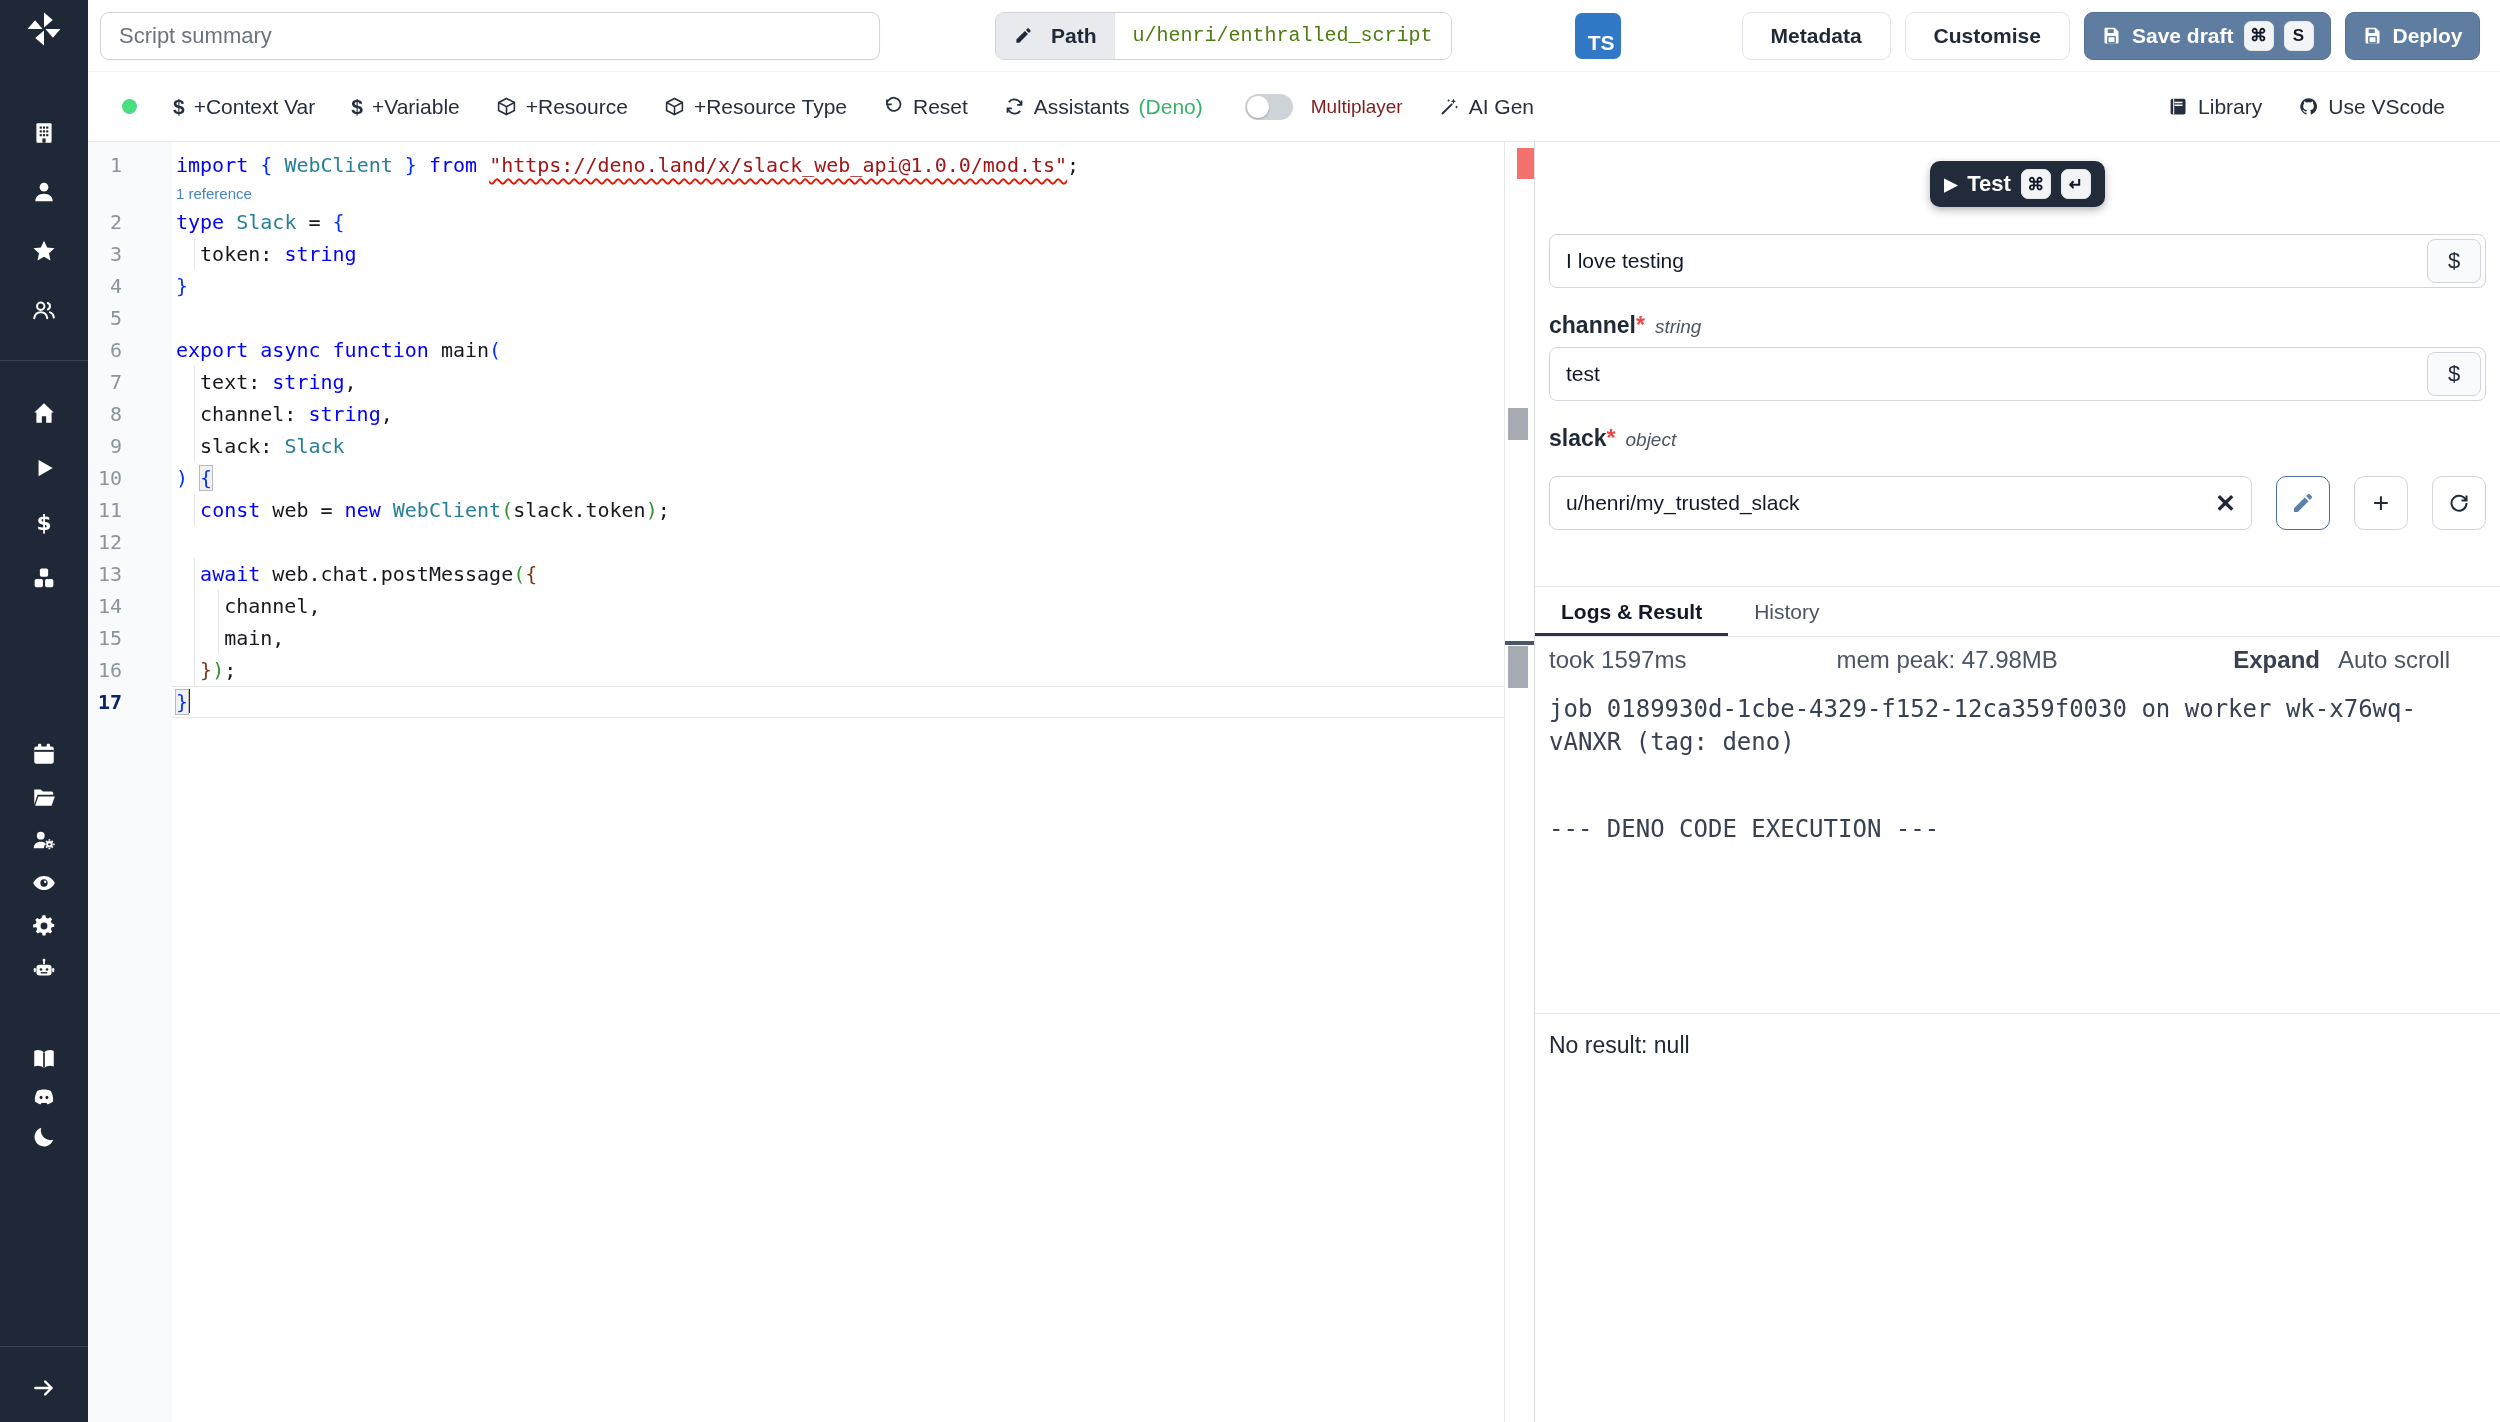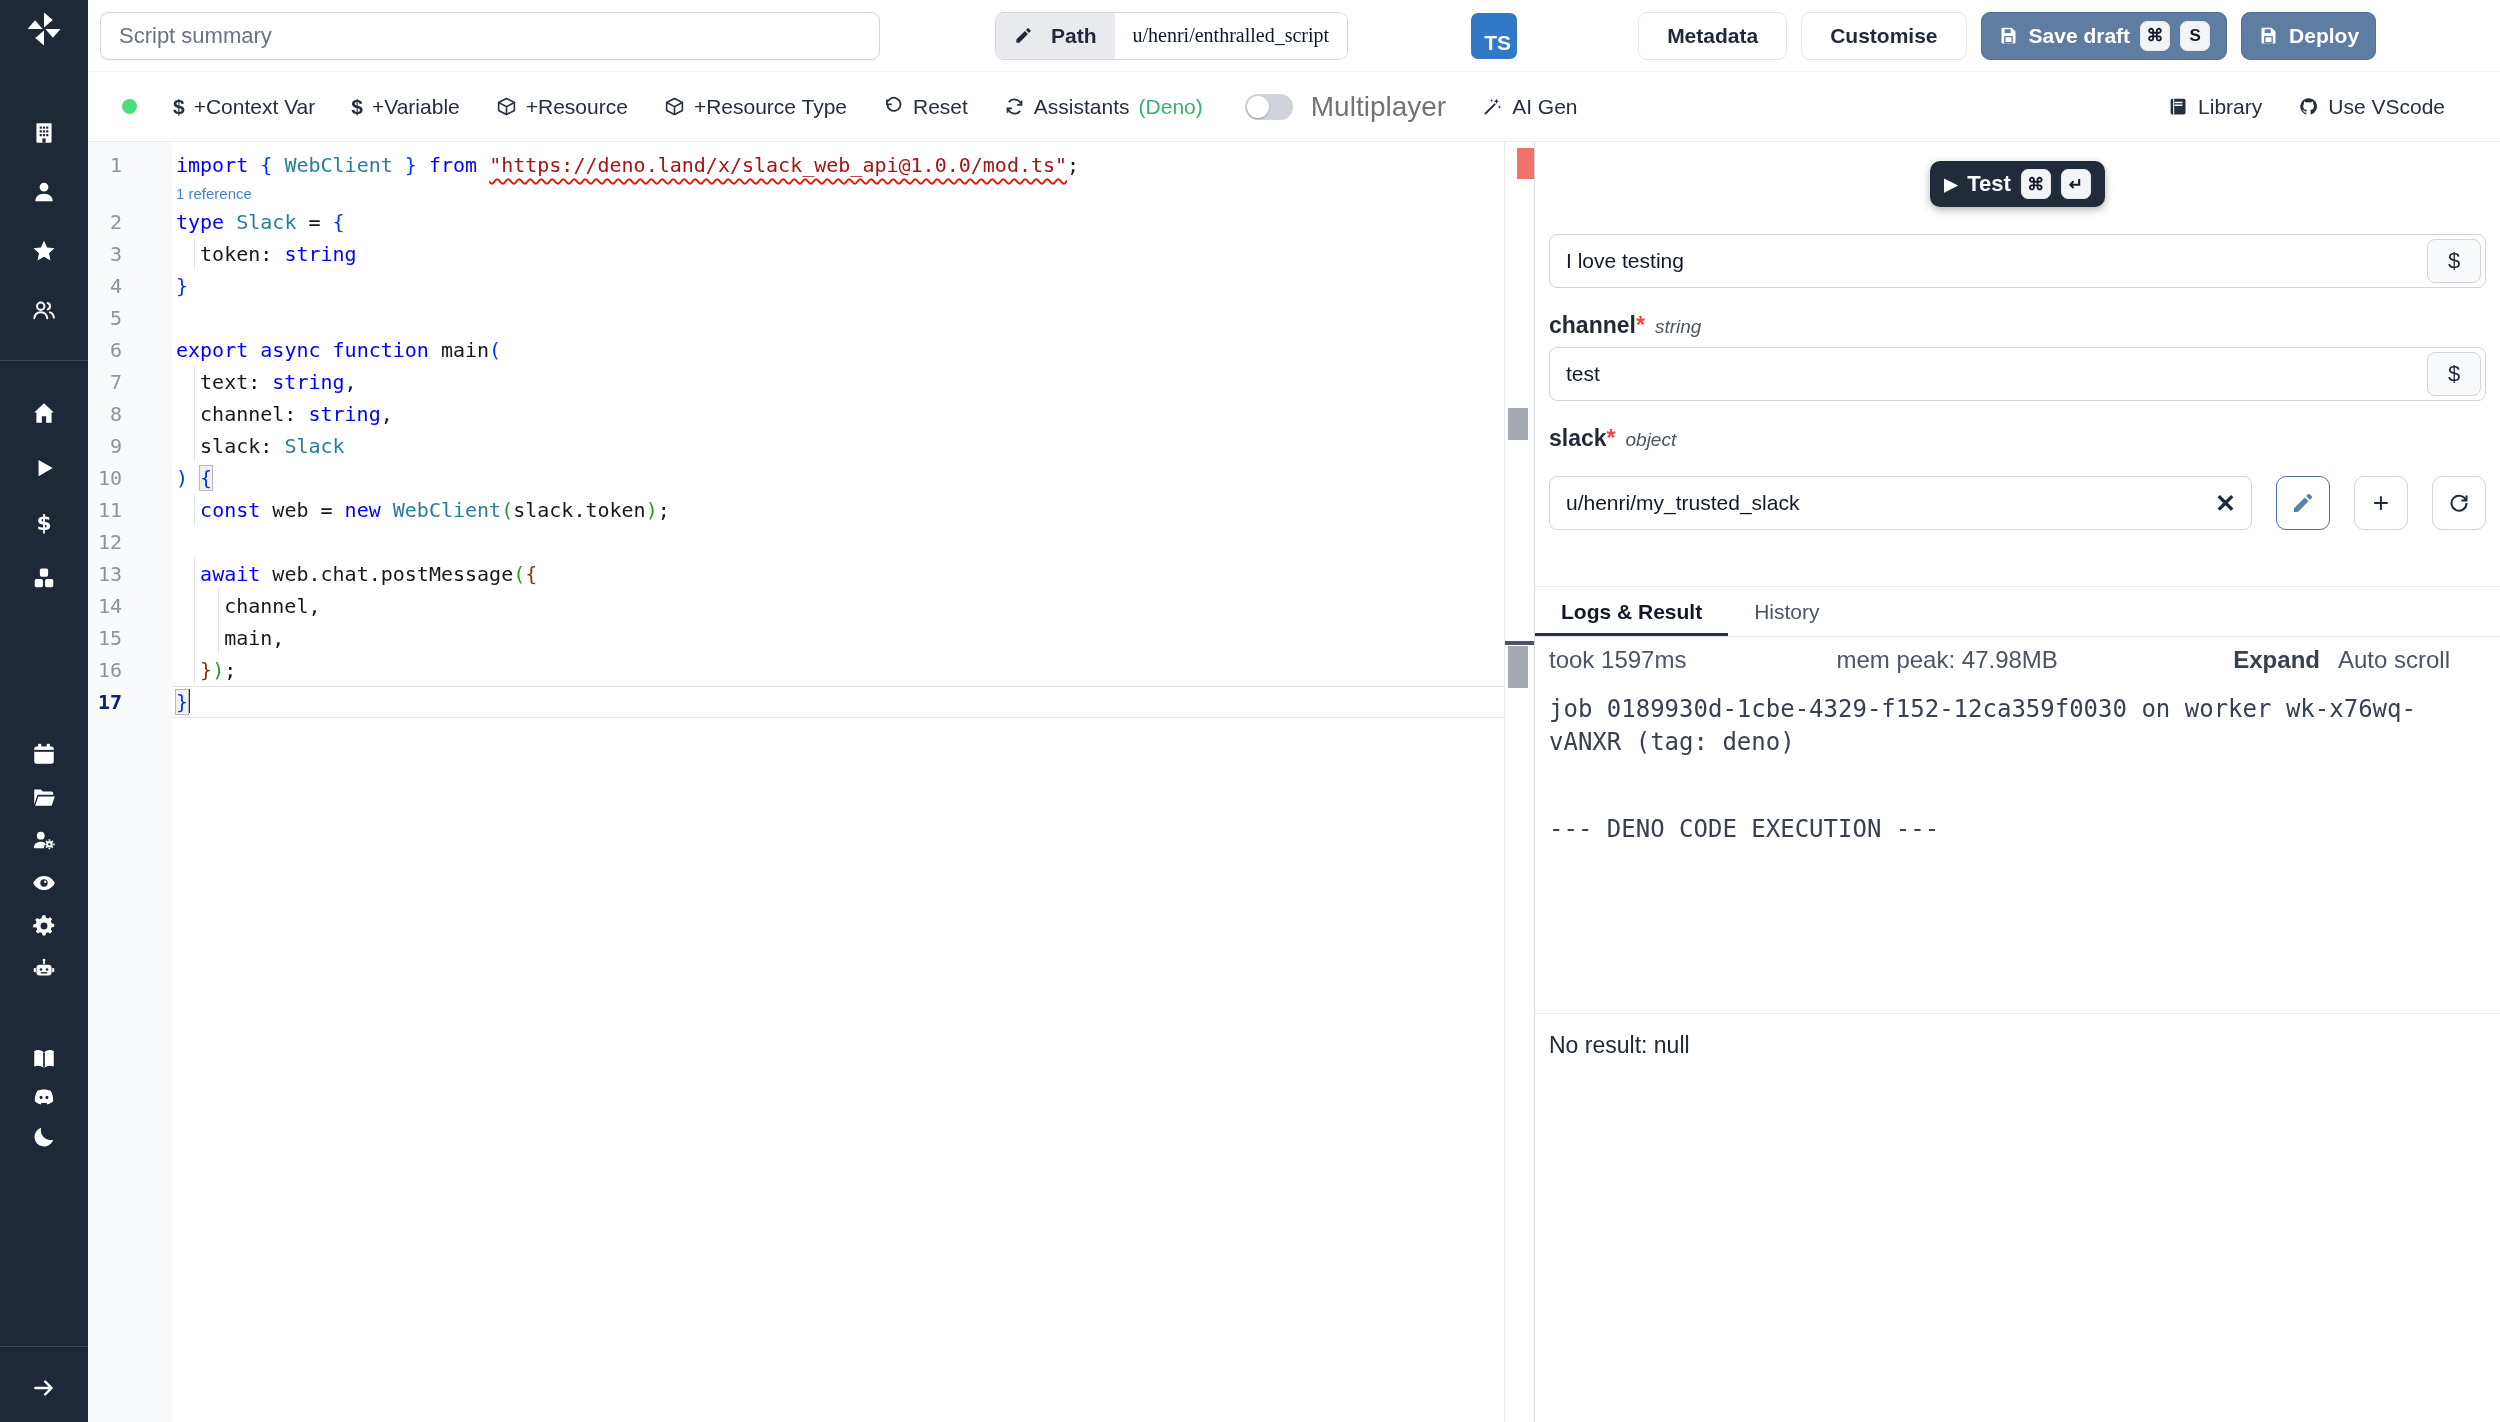--- a/index.html
+++ b/index.html
@@ -25,40 +25,40 @@
   
   .main{flex:1;display:flex;flex-direction:column;min-width:0}
 
   
   .header{height:72px;display:flex;align-items:center;padding-left:12px;border-bottom:1px solid #f1f3f5;flex:none}
   .summary{width:780px;height:48px;border:1px solid #d1d5db;border-radius:9px;padding:0 18px;font-size:22px;color:#111827;box-shadow:0 1px 2px rgba(0,0,0,.04);outline:none;font-family:"Liberation Sans",sans-serif}
   .summary::placeholder{color:#6b7280}
   .path-group{margin-left:115px;height:48px;display:flex;align-items:stretch;border:1px solid #d1d5db;border-radius:9px;overflow:hidden;cursor:pointer}
   .path-label{display:flex;align-items:center;gap:18px;background:#e8eaee;padding:0 18px;font-size:21px;font-weight:700;color:#1f2937}
   .path-label svg{width:19px;height:19px;color:#1f2937}
-  .path-value{display:flex;align-items:center;padding:0 18px;font-family:Liberation Serif, serif;font-size:20px;color:#0f172a;background:#fff}
+  .path-value{display:flex;align-items:center;padding:0 18px;font-family:Liberation Mono, monospace;font-size:20px;color:#4d7c0f;background:#fff}
   .ts-badge{margin-left:123px;width:46px;height:46px;border-radius:7px;background:#3178c6;color:#fff;display:flex;align-items:flex-end;justify-content:flex-end;padding:0 6px 4px 0;font-size:21px;font-weight:800;flex:none}
   .btn{height:48px;border-radius:9px;font-size:21px;font-weight:600;display:flex;align-items:center;cursor:pointer;font-family:"Liberation Sans",sans-serif}
   .btn.ghost{background:#fff;border:1px solid #e2e5ea;color:#1f2937;padding:0 28px}
   .btn.ghost.first{margin-left:121px}
   .btn.ghost + .btn{margin-left:14px}
   .btn.primary{background:#5f7ca1;border:1px solid #54718f;color:#fff;padding:0 16px;gap:10px;margin-left:14px}
   .btn.primary svg{width:21px;height:21px}
   .kbd{background:#f3f4f6;color:#111827;border-radius:7px;min-width:30px;height:30px;display:inline-flex;align-items:center;justify-content:center;font-size:17px;font-weight:600;padding:0 5px;border:1px solid #e5e7eb}
 
   
   .toolbar{height:70px;display:flex;align-items:center;padding:0 55px 0 34px;gap:36px;border-bottom:1px solid #e5e7eb;flex:none}
   .dot{width:15px;height:15px;border-radius:50%;background:#4ade80;flex:none}
   .titem{display:flex;align-items:center;gap:9px;font-size:21px;font-weight:500;color:#252f3e;background:none;border:none;cursor:pointer;font-family:"Liberation Sans",sans-serif;white-space:nowrap}
   .titem svg{width:21px;height:21px;color:#252f3e}
   .dicon{font-size:21px;font-weight:600}
   .deno{color:#35b36b}
   .toggle{width:48px;height:26px;border-radius:13px;background:#cfd4da;position:relative;cursor:pointer;flex:none;margin-left:6px}
   .knob{position:absolute;left:2px;top:2px;width:22px;height:22px;border-radius:50%;background:#fff;box-shadow:0 1px 2px rgba(0,0,0,.25)}
-  .tlabel{font-size:28px;font-weight:500;color:#737373;margin-left:-18px}
+  .tlabel{font-size:19px;font-weight:500;color:#7f1d1d;margin-left:-18px}
   .tspacer{flex:1}
 
   
   .content{flex:1;display:flex;min-height:0}
   .editor{flex:1;position:relative;overflow:hidden}
   .gutter-bg{position:absolute;left:0;top:0;bottom:0;width:84px;background:#f8fafc}
   #code-rows{position:relative;padding-top:7px;margin-right:30px}
   .crow{display:flex;height:32px;line-height:32px;font-family:"DejaVu Sans Mono",monospace;font-size:20px;white-space:pre}
   .lnum{width:84px;flex:none;text-align:right;padding-right:50px;color:#8b949e}
   .lnum.act{color:#0b216f;font-weight:bold}

